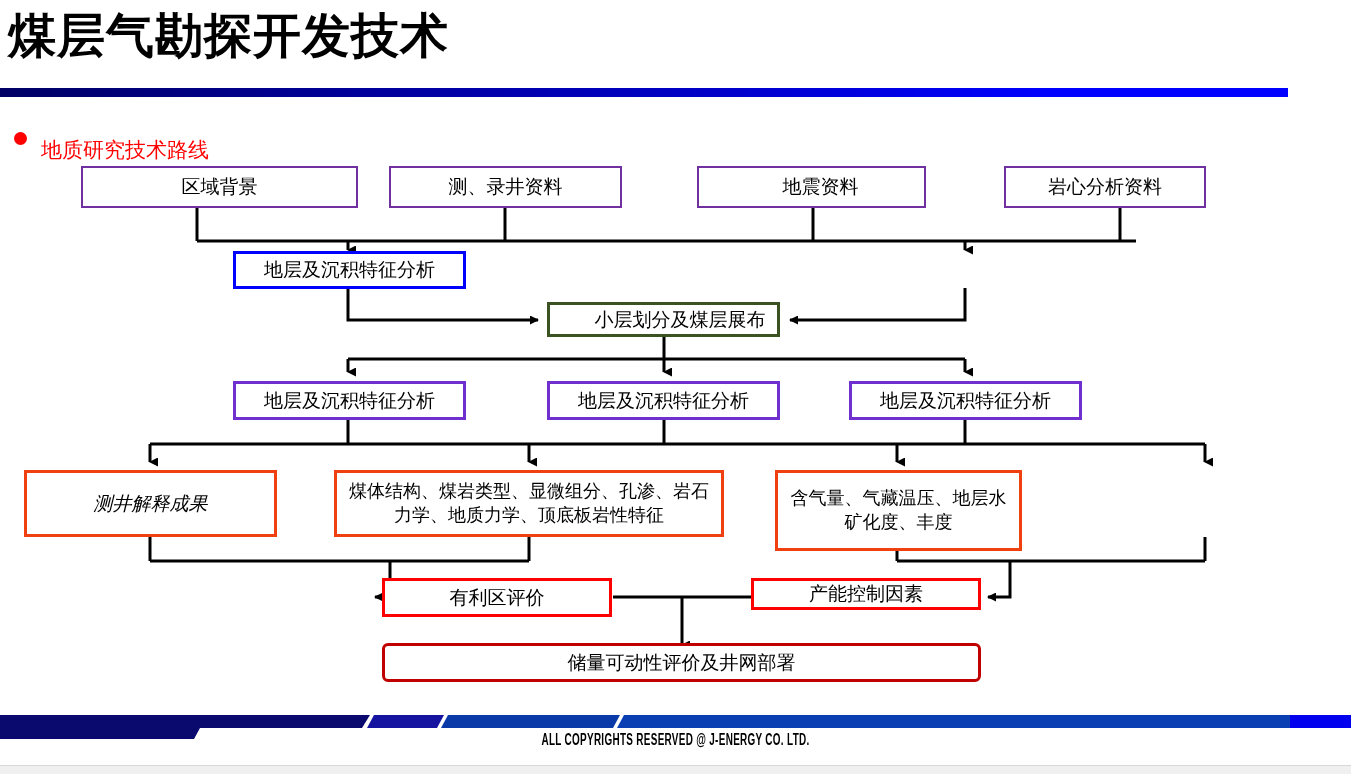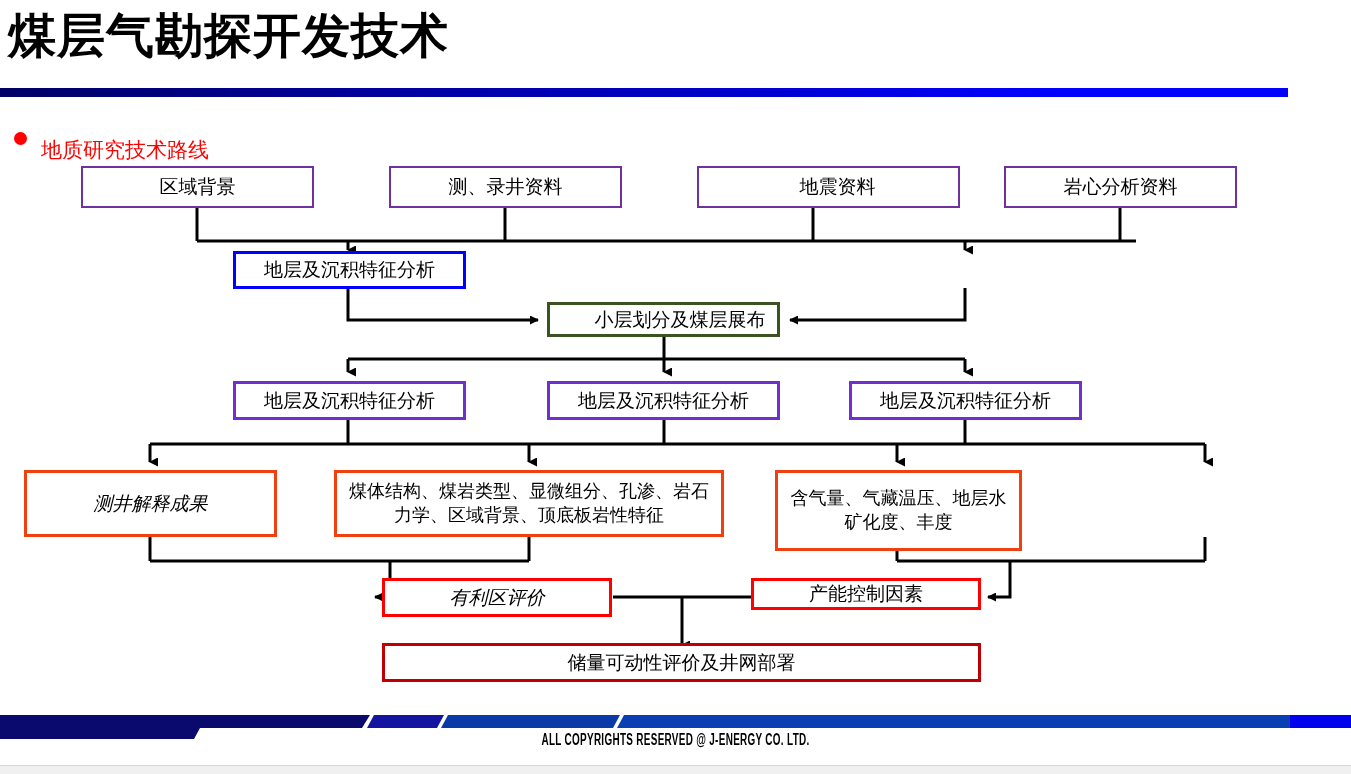--- a/index.html
+++ b/index.html
@@ -194,30 +194,30 @@
       <path d="M390,561 L390,597 L375,597" marker-end="url(#ar-right)"></path>
 
       <path d="M897,561 L1205,561"></path>
       <path d="M1010,561 L1010,597 L988,597" marker-end="url(#ar-left)"></path>
 
       <path d="M613,597 L752,597"></path>
       <path d="M682,597 L682,645" marker-end="url(#ar-down)"></path>
     </g>
   </svg>
 
-  <div class="node n-src" style="left:81px; top:166px; width:233px; height:42px;">
+  <div class="node n-src" style="left:81px; top:166px; width:277px; height:42px;">
     <span>区域背景</span>
   </div>
   <div class="node n-src" style="left:389px; top:166px; width:233px; height:42px;">
     <span>测、录井资料</span>
   </div>
-  <div class="node n-src" style="left:697px; top:166px; width:263px; height:42px;padding-left:24px;">
+  <div class="node n-src" style="left:697px; top:166px; width:229px; height:42px;padding-left:24px;">
     <span>地震资料</span>
   </div>
-  <div class="node n-src" style="left:1004px; top:166px; width:233px; height:42px;align-items:center;">
+  <div class="node n-src" style="left:1004px; top:166px; width:202px; height:42px;align-items:center;">
     <span>岩心分析资料</span>
   </div>
 
   <div class="node n-blue" style="left:233px; top:251px; width:233px; height:38px;">
     <span>地层及沉积特征分析</span>
   </div>
 
   <div class="node n-green" style="left:547px; top:302px; width:233px; height:35px;padding-left:39px;">
     <span>小层划分及煤层展布</span>
   </div>
@@ -229,34 +229,34 @@
     <span>地层及沉积特征分析</span>
   </div>
   <div class="node n-purple" style="left:849px; top:381px; width:233px; height:39px;">
     <span>地层及沉积特征分析</span>
   </div>
 
   <div class="node n-orange" style="left:24px; top:470px; width:253px; height:67px;font-style:italic;">
     <span>测井解释成果</span>
   </div>
   <div class="node n-orange" style="left:334px; top:470px; width:390px; height:67px; font-size:18px;">
-    <span>煤体结构、煤岩类型、显微组分、孔渗、岩石力学、区域背景、顶底板岩性特征</span>
+    <span>煤体结构、煤岩类型、显微组分、孔渗、岩石力学、地质力学、顶底板岩性特征</span>
   </div>
   <div class="node n-orange" style="left:775px; top:470px; width:247px; height:81px; font-size:18px;">
     <span>含气量、气藏温压、地层水矿化度、丰度</span>
   </div>
 
-  <div class="node n-red" style="left:382px; top:578px; width:230px; height:39px;font-style:italic;">
+  <div class="node n-red" style="left:382px; top:578px; width:230px; height:39px;">
     <span>有利区评价</span>
   </div>
   <div class="node n-red" style="left:751px; top:578px; width:230px; height:32px;">
     <span>产能控制因素</span>
   </div>
 
-  <div class="node n-dred" style="left:382px; top:643px; width:599px; height:39px;">
+  <div class="node n-dred" style="left:382px; top:643px; width:599px; height:39px;border-radius:6px;">
     <span>储量可动性评价及井网部署</span>
   </div>
 </div>
 
 <svg id="footer-bar" viewBox="0 0 1351 24" preserveAspectRatio="none">
   <polygon points="0,0 370,0 362,13 0,13" fill="#0a0a6e"></polygon>
   <polygon points="0,13 200,13 194,24 0,24" fill="#0a0a6e"></polygon>
   <polygon points="374,0 444,0 437,13 367,13" fill="#1414a0"></polygon>
   <polygon points="448,0 620,0 613,13 441,13" fill="#0a3aa8"></polygon>
   <polygon points="624,0 1393,0 1393,13 617,13" fill="#0a3fb4"></polygon>

